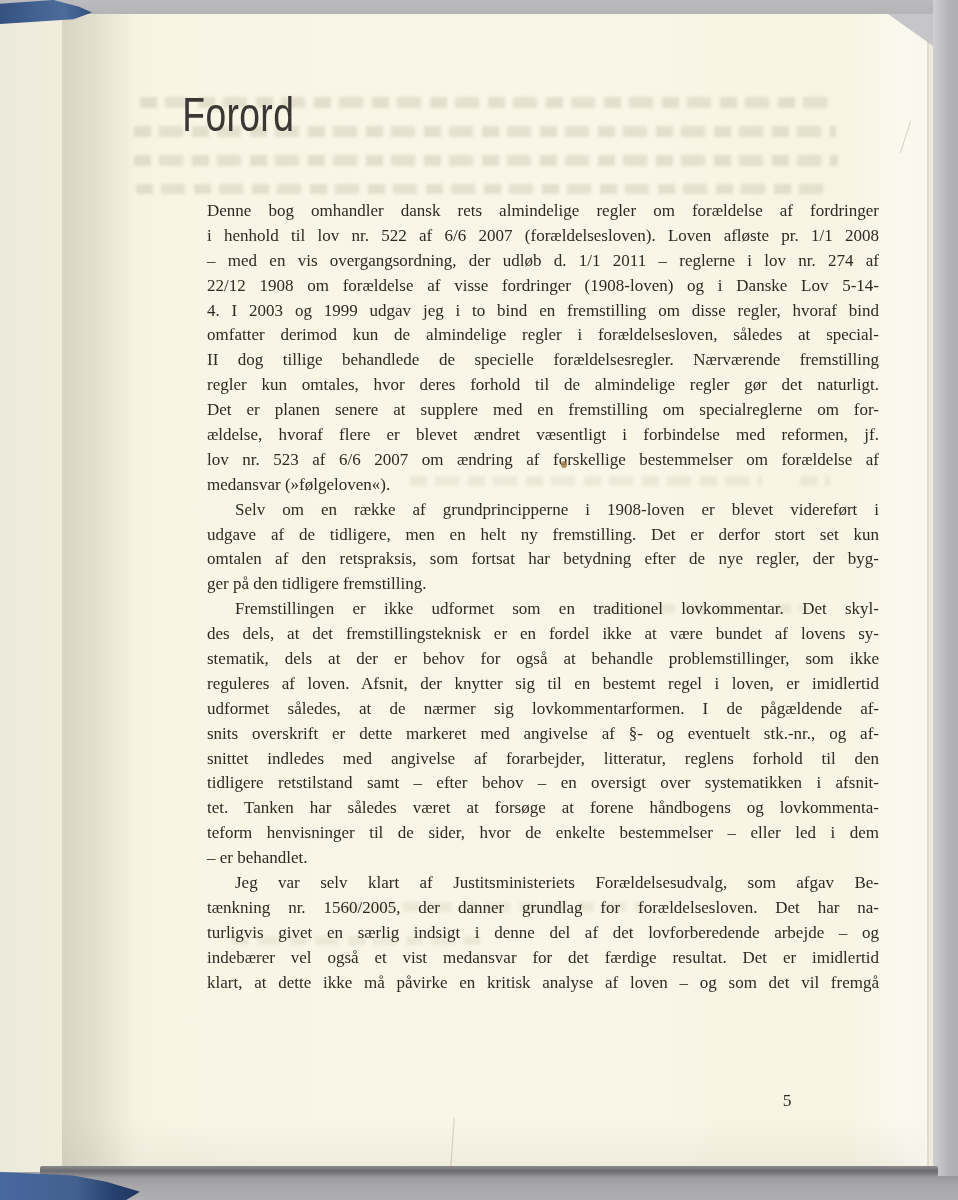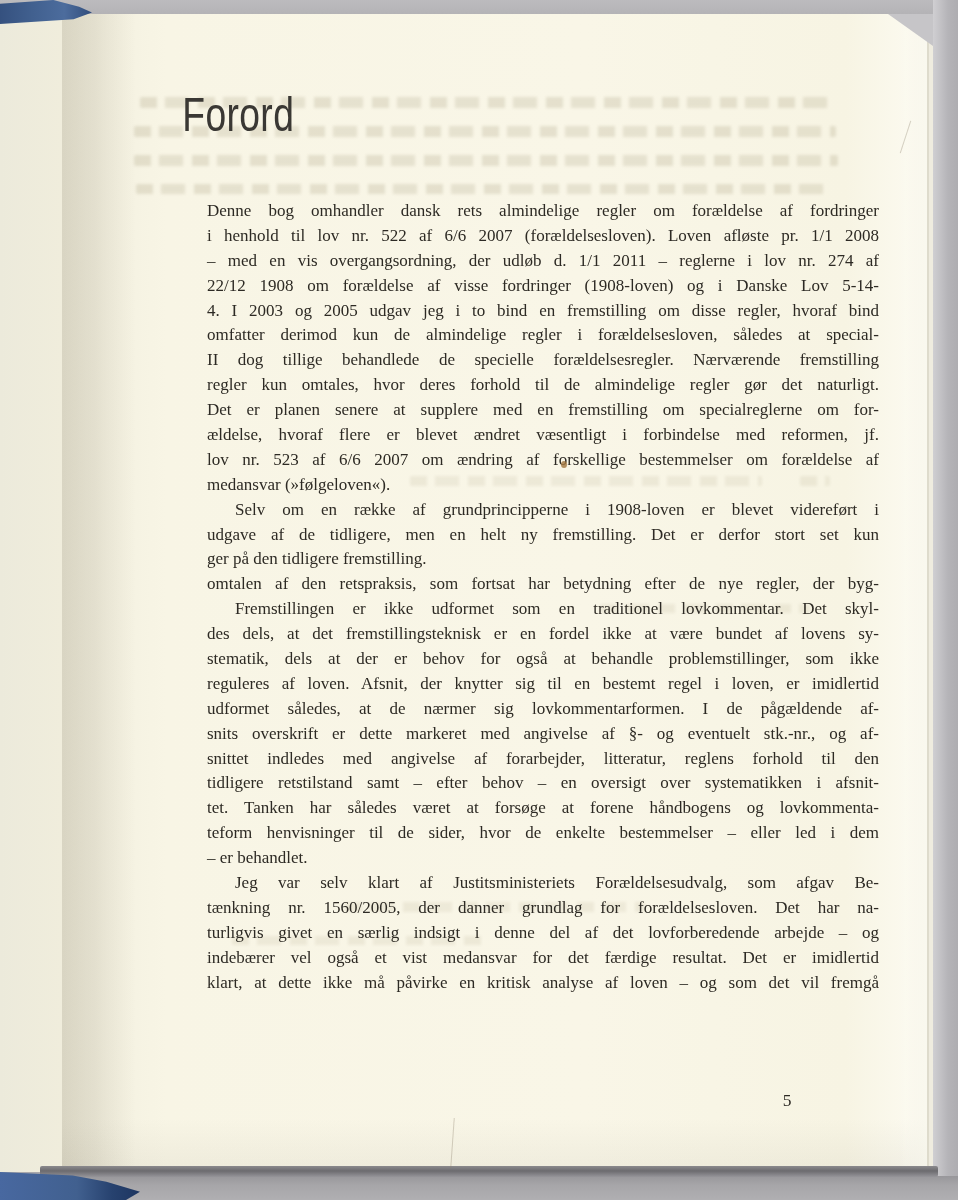--- a/index.html
+++ b/index.html
@@ -194,34 +194,34 @@
   <div class="print-layer">
     <div class="page-title">
       <span>Forord</span>
     </div>
     <div class="body-text">
         <div class="para">
           <div class="line">Denne bog omhandler dansk rets almindelige regler om forældelse af fordringer</div>
           <div class="line">i henhold til lov nr. 522 af 6/6 2007 (forældelsesloven). Loven afløste pr. 1/1 2008</div>
           <div class="line">– med en vis overgangsordning, der udløb d. 1/1 2011 – reglerne i lov nr. 274 af</div>
           <div class="line">22/12 1908 om forældelse af visse fordringer (1908-loven) og i Danske Lov 5-14-</div>
-          <div class="line">4. I 2003 og 2005 udgav jeg i to bind en fremstilling om disse regler, hvoraf bind</div>
+          <div class="line">4. I 2003 og 1999 udgav jeg i to bind en fremstilling om disse regler, hvoraf bind</div>
           <div class="line">omfatter derimod kun de almindelige regler i forældelsesloven, således at special-</div>
           <div class="line">II dog tillige behandlede de specielle forældelsesregler. Nærværende fremstilling</div>
           <div class="line">regler kun omtales, hvor deres forhold til de almindelige regler gør det naturligt.</div>
           <div class="line">Det er planen senere at supplere med en fremstilling om specialreglerne om for-</div>
           <div class="line">ældelse, hvoraf flere er blevet ændret væsentligt i forbindelse med reformen, jf.</div>
           <div class="line">lov nr. 523 af 6/6 2007 om ændring af forskellige bestemmelser om forældelse af</div>
           <div class="line line-last">medansvar (»følgeloven«).</div>
         </div>
         <div class="para">
           <div class="line line-indent">Selv om en række af grundprincipperne i 1908-loven er blevet videreført i</div>
           <div class="line">udgave af de tidligere, men en helt ny fremstilling. Det er derfor stort set kun</div>
+          <div class="line">omtalen af den retspraksis, som fortsat har betydning efter de nye regler, der byg-</div>
           <div class="line line-last">ger på den tidligere fremstilling.</div>
-          <div class="line">omtalen af den retspraksis, som fortsat har betydning efter de nye regler, der byg-</div>
         </div>
         <div class="para">
           <div class="line line-indent">Fremstillingen er ikke udformet som en traditionel lovkommentar. Det skyl-</div>
           <div class="line">des dels, at det fremstillingsteknisk er en fordel ikke at være bundet af lovens sy-</div>
           <div class="line">stematik, dels at der er behov for også at behandle problemstillinger, som ikke</div>
           <div class="line">reguleres af loven. Afsnit, der knytter sig til en bestemt regel i loven, er imidlertid</div>
           <div class="line">udformet således, at de nærmer sig lovkommentarformen. I de pågældende af-</div>
           <div class="line">snits overskrift er dette markeret med angivelse af §- og eventuelt stk.-nr., og af-</div>
           <div class="line">snittet indledes med angivelse af forarbejder, litteratur, reglens forhold til den</div>
           <div class="line">tidligere retstilstand samt – efter behov – en oversigt over systematikken i afsnit-</div>

